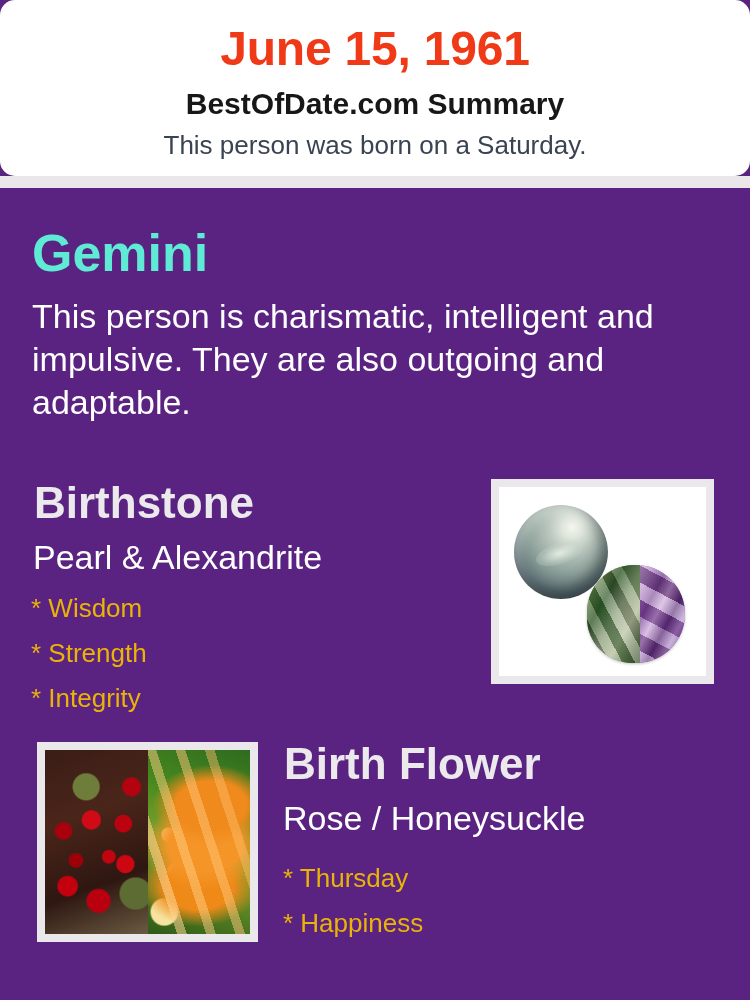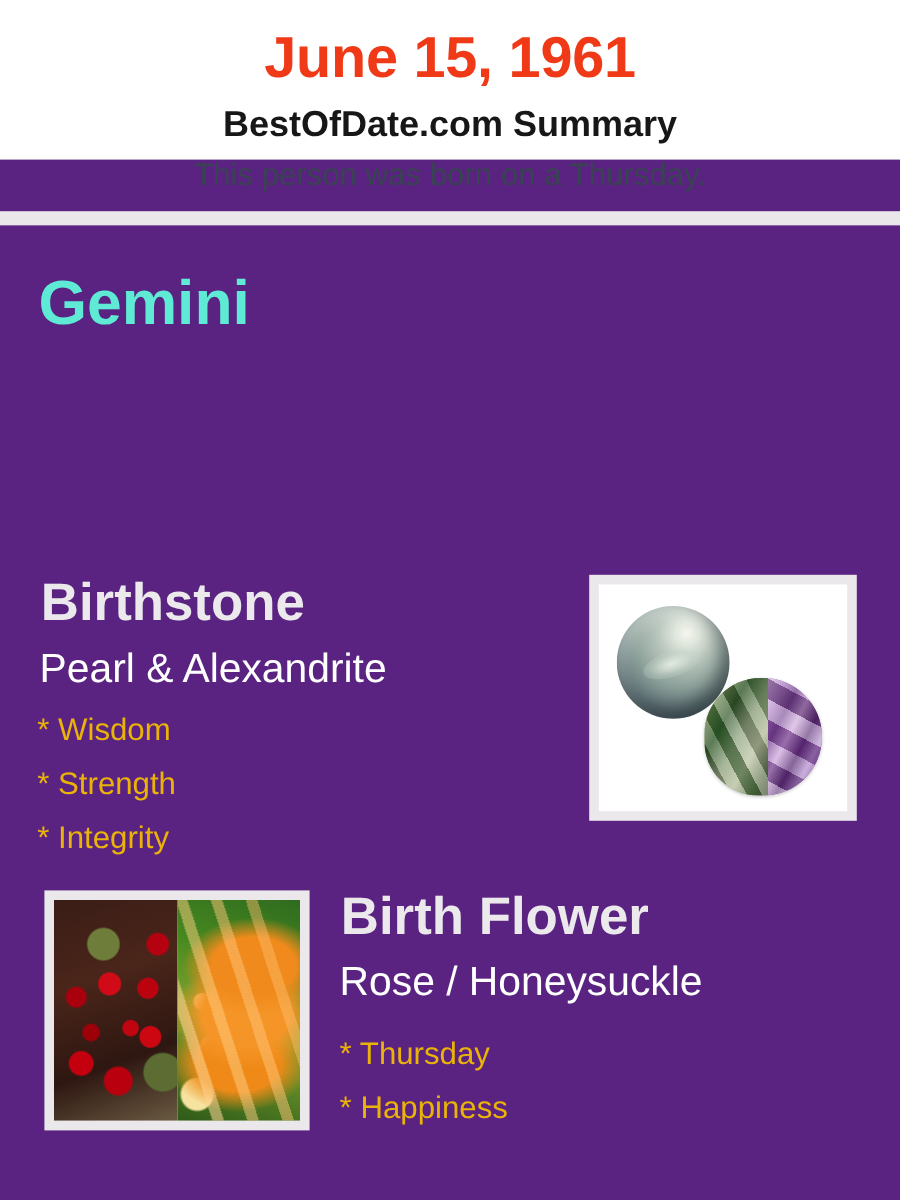--- a/index.html
+++ b/index.html
@@ -16,23 +16,24 @@
     height: 1000px;
     overflow: hidden;
     background: #5a2382;
   }
 
   
   .header {
     position: absolute;
     left: 0; top: 0;
     width: 750px;
-    height: 133px;
+    height: 176px;
     background: #ffffff;
     text-align: center;
+    border-radius: 15px;
   }
   .header-date {
     position: absolute;
     left: 0; top: 21px;
     width: 750px;
     font-size: 48px;
     font-weight: bold;
     color: #f03a17;
     letter-spacing: -0.2px;
     line-height: 56px;
@@ -272,27 +273,28 @@
   }
 </style>
 </head>
 <body>
 
 <div id="page">
 
   <div class="header">
     <div class="header-date">June 15, 1961</div>
     <div class="header-site">BestOfDate.com Summary</div>
-    <div class="header-sub">This person was born on a Thursday.</div>
+    <div class="header-sub">This person was born on a Saturday.</div>
   </div>
   <div class="divider-band"></div>
 
   <div class="body-panel"></div>
 
   <div class="zodiac-name">Gemini</div>
+  <div class="zodiac-desc">This person is charismatic, intelligent and impulsive. They are also outgoing and adaptable.</div>
 
   <div class="stone-title">Birthstone</div>
   <div class="stone-value">Pearl &amp; Alexandrite</div>
   <div class="stone-traits">
     <div class="trait">* Wisdom</div>
     <div class="trait">* Strength</div>
     <div class="trait">* Integrity</div>
   </div>
 
   <div class="photo-frame" id="stone-frame">

